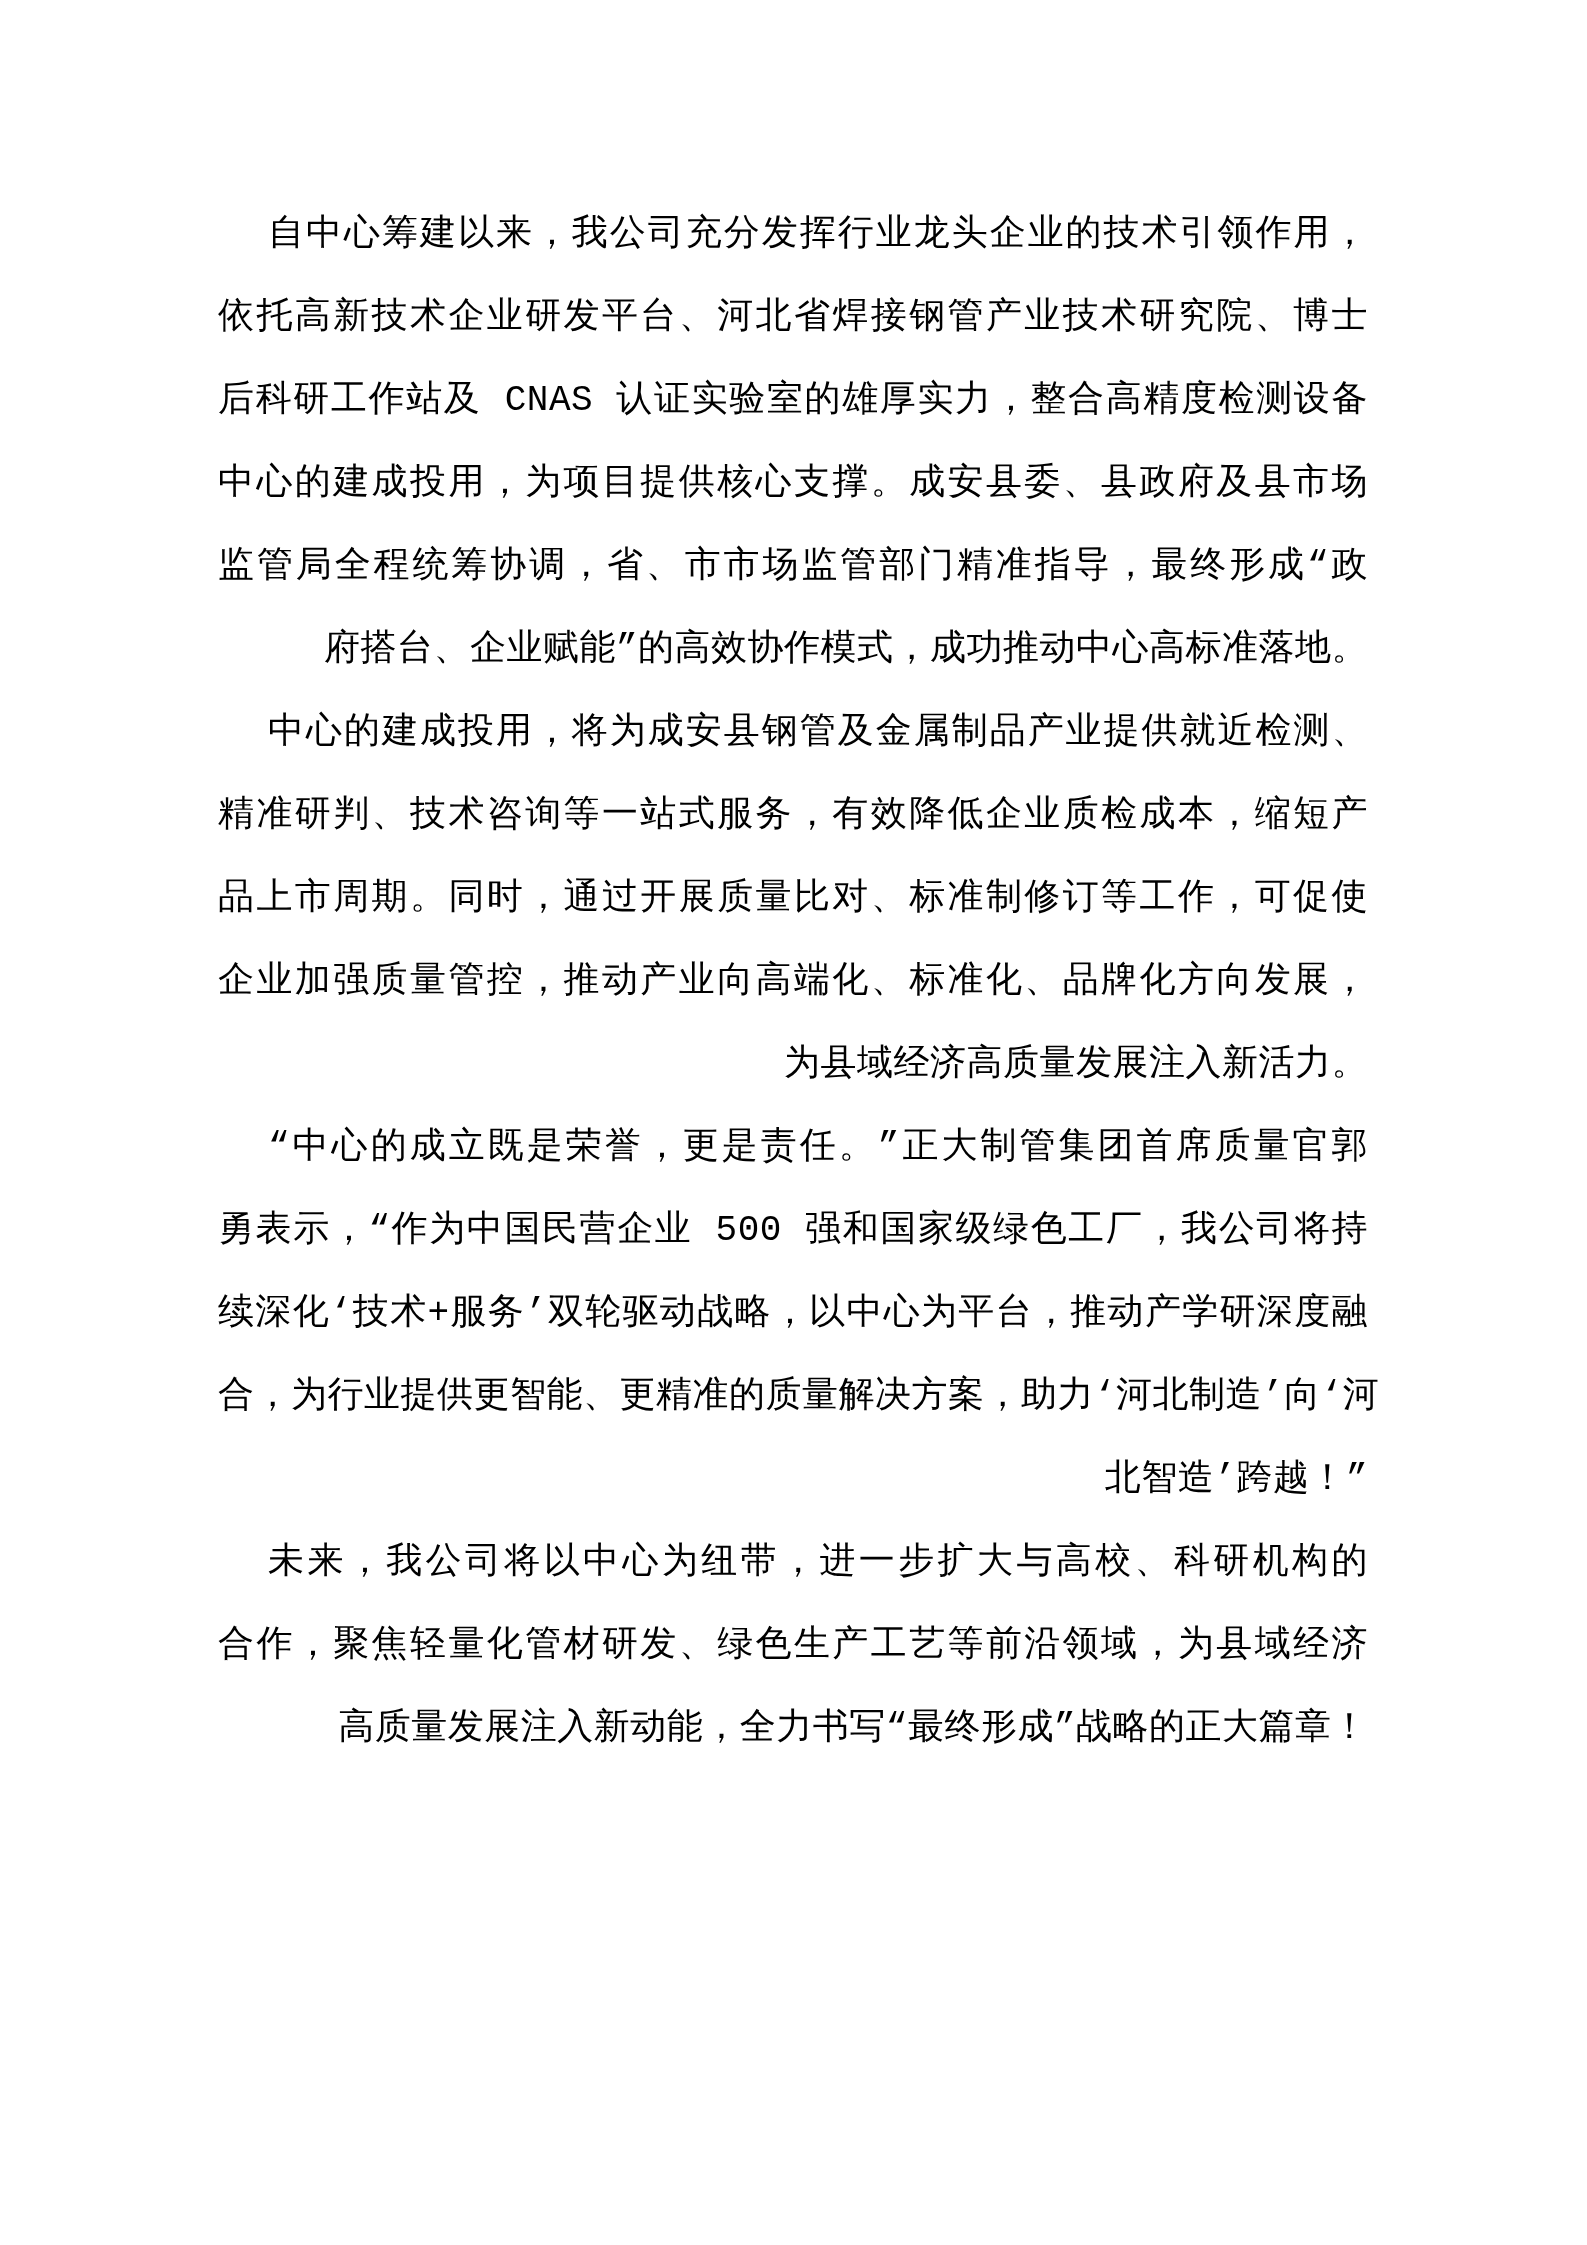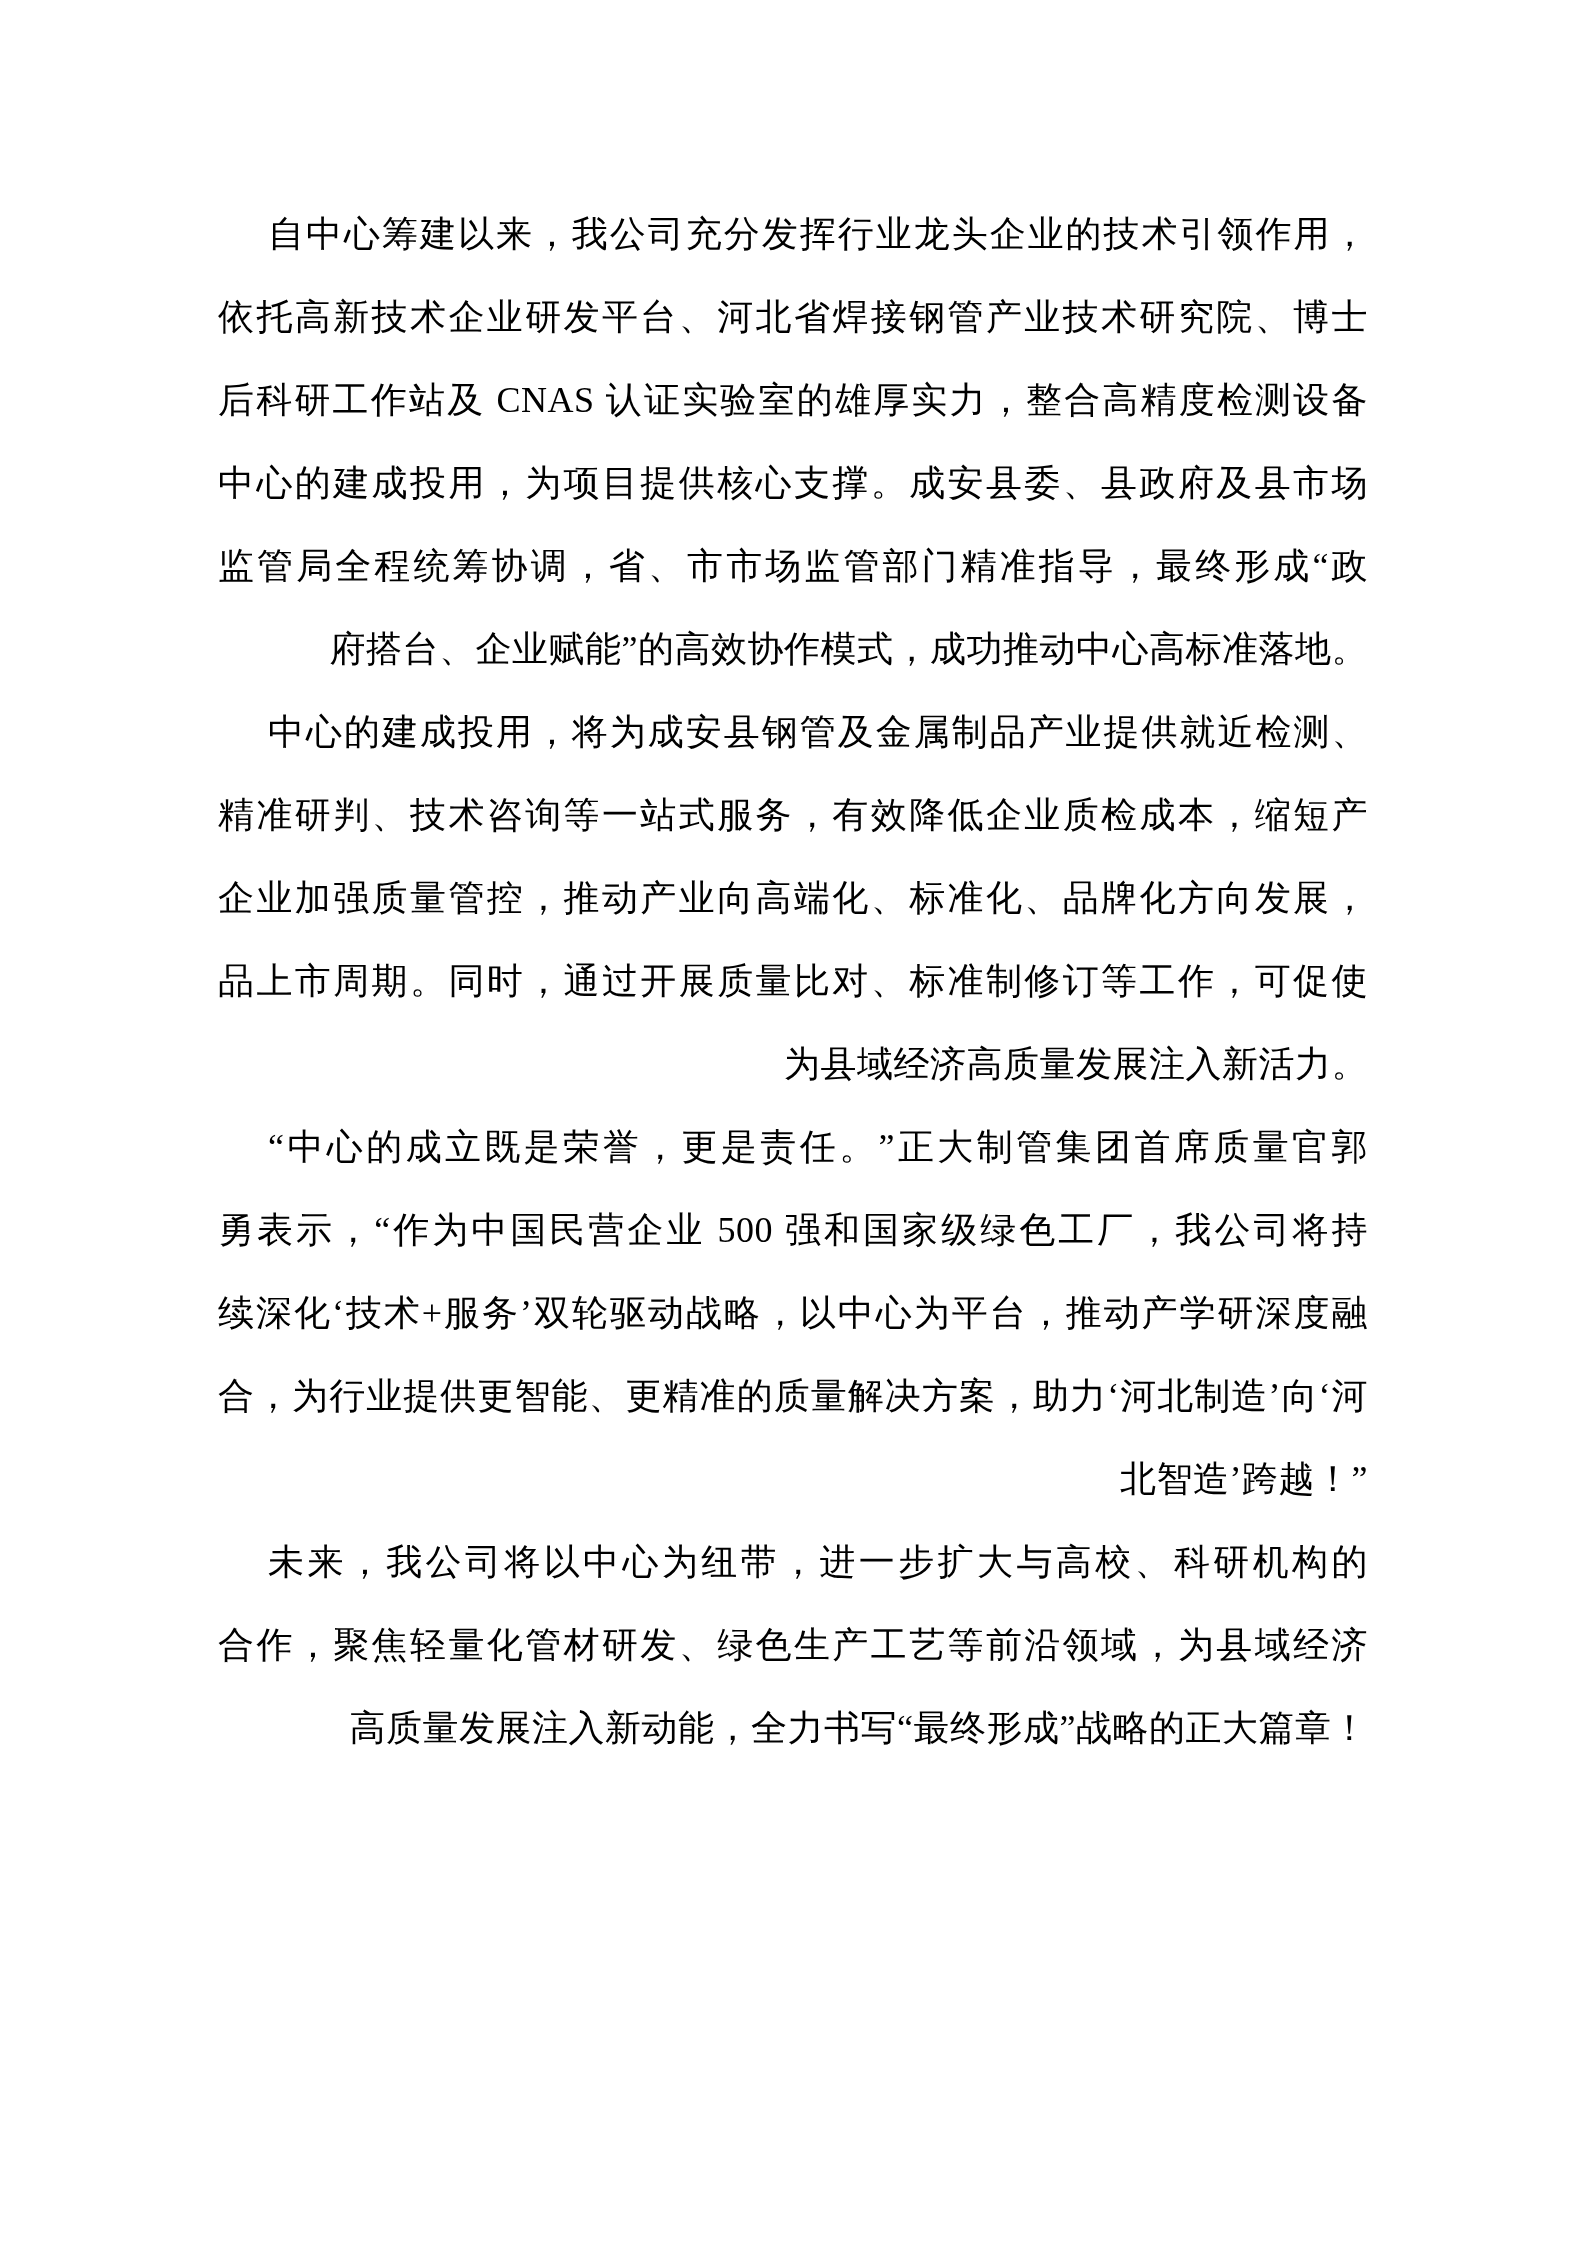--- a/index.html
+++ b/index.html
@@ -6,21 +6,21 @@
     margin: 0;
     padding: 0;
     background: #ffffff;
   }
   .page {
     position: relative;
     width: 1587px;
     height: 2245px;
     background: #ffffff;
     overflow: hidden;
-    font-family: Liberation Serif, serif;
+    font-family: Liberation Mono, monospace;
     color: #000000;
   }
   .content {
     position: absolute;
     left: 218px;
     top: 193px;
     width: 1150px;
   }
   .para {
     margin: 0;
@@ -53,22 +53,22 @@
       <div class="line just">依托高新技术企业研发平台、河北省焊接钢管产业技术研究院、博士</div>
       <div class="line just">后科研工作站及 CNAS 认证实验室的雄厚实力，整合高精度检测设备</div>
       <div class="line just">中心的建成投用，为项目提供核心支撑。成安县委、县政府及县市场</div>
       <div class="line just">监管局全程统筹协调，省、市市场监管部门精准指导，最终形成“政</div>
       <div class="line">府搭台、企业赋能”的高效协作模式，成功推动中心高标准落地。</div>
     </div>
 
     <div class="para">
       <div class="line first just">中心的建成投用，将为成安县钢管及金属制品产业提供就近检测、</div>
       <div class="line just">精准研判、技术咨询等一站式服务，有效降低企业质检成本，缩短产</div>
+      <div class="line just">品上市周期。同时，通过开展质量比对、标准制修订等工作，可促使</div>
       <div class="line just">企业加强质量管控，推动产业向高端化、标准化、品牌化方向发展，</div>
-      <div class="line just">品上市周期。同时，通过开展质量比对、标准制修订等工作，可促使</div>
       <div class="line">为县域经济高质量发展注入新活力。</div>
     </div>
 
     <div class="para">
       <div class="line first just">“中心的成立既是荣誉，更是责任。”正大制管集团首席质量官郭</div>
       <div class="line just">勇表示，“作为中国民营企业 500 强和国家级绿色工厂，我公司将持</div>
       <div class="line just">续深化‘技术+服务’双轮驱动战略，以中心为平台，推动产学研深度融</div>
       <div class="line just">合，为行业提供更智能、更精准的质量解决方案，助力‘河北制造’向‘河</div>
       <div class="line">北智造’跨越！”</div>
     </div>

